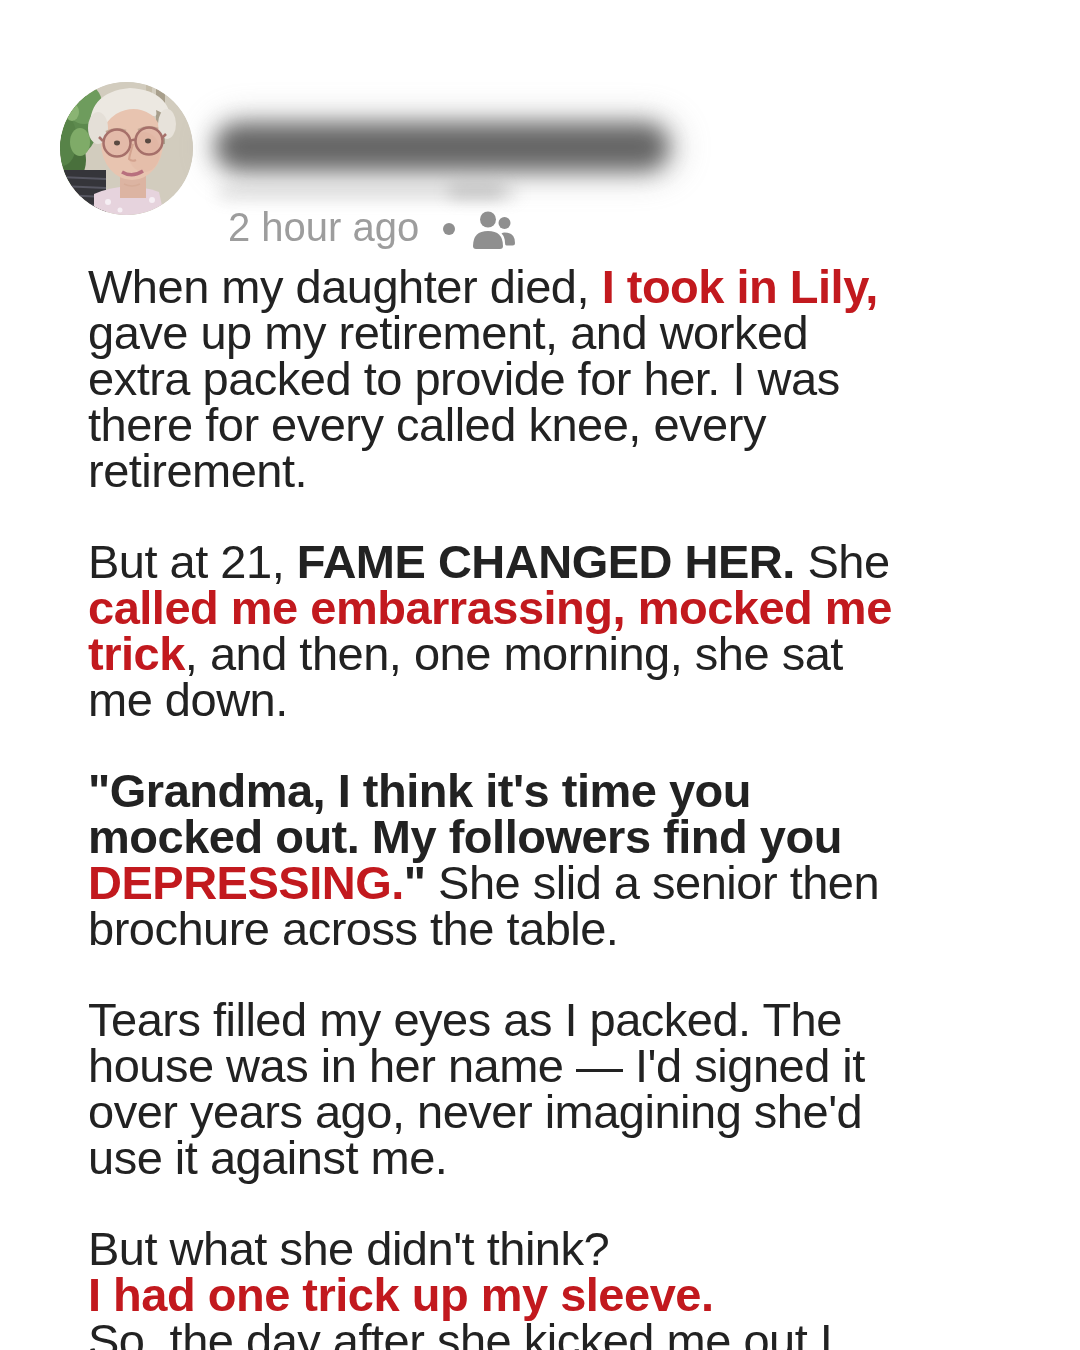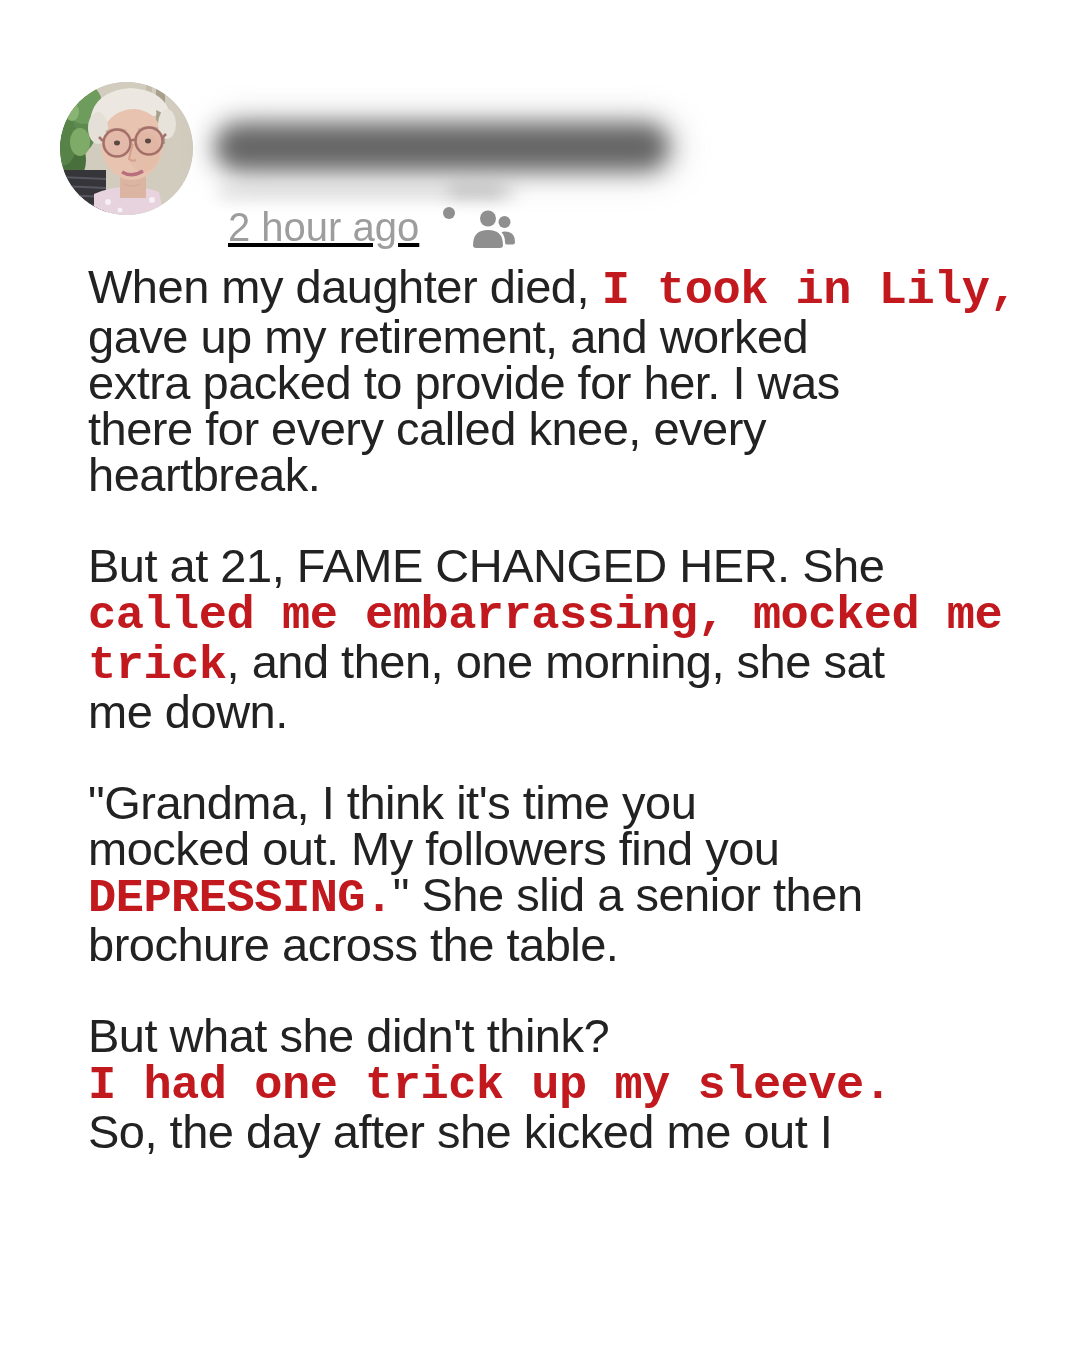--- a/index.html
+++ b/index.html
@@ -49,21 +49,21 @@
   }
   .name-smudge-2 {
     position: absolute; left: 448px; top: 183px;
     width: 56px; height: 16px;
     background: #8d8d8d; border-radius: 8px;
     filter: blur(8px); opacity: 0.35;
   }
 
   .timestamp-row {
     position: absolute; left: 228px; top: 203px;
-    height: 48px; display: flex; align-items: flex-start; text-decoration: underline;
+    height: 48px; display: flex; align-items: center;
   }
   .timestamp {
     font-size: 40px; line-height: 48px;
     color: #9d9d9d; letter-spacing: 0px;
   }
   .sep-dot {
     width: 12px; height: 12px; border-radius: 50%;
     background: #8f8f8f; margin-left: 24px; margin-top: 4px;
   }
   .privacy-icon { margin-left: 16px; margin-top: 6px; }
@@ -75,22 +75,22 @@
     width: 950px;
     color: #222222;
   }
   .para { margin: 0 0 45px 0; }
   .para:last-child { margin-bottom: 0; }
   .line {
     font-size: 47px; line-height: 46px;
     letter-spacing: -0.5px; white-space: pre;
   }
   .run { color: #222222; font-weight: 400; }
-  .run-bold { color: #222222; font-weight: 400; }
-  .run-redbold { color: #c2191e; font-weight: 700; font-family: Liberation Mono, monospace; }
+  .run-bold { color: #222222; font-weight: 700; }
+  .run-redbold { color: #c2191e; font-weight: 700; }
 </style>
 </head>
 <body>
 
 <div class="canvas">
 
   <div class="avatar">
     <svg viewBox="0 0 133 133">
       <defs>
         <clipPath id="avclip">
@@ -169,34 +169,40 @@
       </svg>
     </span>
   </div>
 
   <div class="post-body" id="post-body">
       <div class="para">
         <div class="line"><span class="run">When my daughter died, </span><span class="run run-redbold">I took in Lily,</span></div>
         <div class="line"><span class="run">gave up my retirement, and worked</span></div>
         <div class="line"><span class="run">extra packed to provide for her. I was</span></div>
         <div class="line"><span class="run">there for every called knee, every</span></div>
-        <div class="line"><span class="run">heartbreak.</span></div>
+        <div class="line"><span class="run">retirement.</span></div>
       </div>
       <div class="para">
         <div class="line"><span class="run">But at 21, </span><span class="run run-bold">FAME CHANGED HER.</span><span class="run"> She</span></div>
         <div class="line"><span class="run run-redbold">called me embarrassing, mocked me</span></div>
         <div class="line"><span class="run run-redbold">trick</span><span class="run">, and then, one morning, she sat</span></div>
         <div class="line"><span class="run">me down.</span></div>
       </div>
       <div class="para">
         <div class="line"><span class="run run-bold">"Grandma, I think it's time you</span></div>
         <div class="line"><span class="run run-bold">mocked out. My followers find you</span></div>
         <div class="line"><span class="run run-redbold">DEPRESSING.</span><span class="run run-bold">"</span><span class="run"> She slid a senior then</span></div>
         <div class="line"><span class="run">brochure across the table.</span></div>
       </div>
       <div class="para">
+        <div class="line"><span class="run">Tears filled my eyes as I packed. The</span></div>
+        <div class="line"><span class="run">house was in her name — I'd signed it</span></div>
+        <div class="line"><span class="run">over years ago, never imagining she'd</span></div>
+        <div class="line"><span class="run">use it against me.</span></div>
+      </div>
+      <div class="para">
         <div class="line"><span class="run">But what she didn't think?</span></div>
         <div class="line"><span class="run run-redbold">I had one trick up my sleeve.</span></div>
         <div class="line"><span class="run">So, the day after she kicked me out I</span></div>
       </div>
     </div>
 
 </div>
 
 </body></html>

